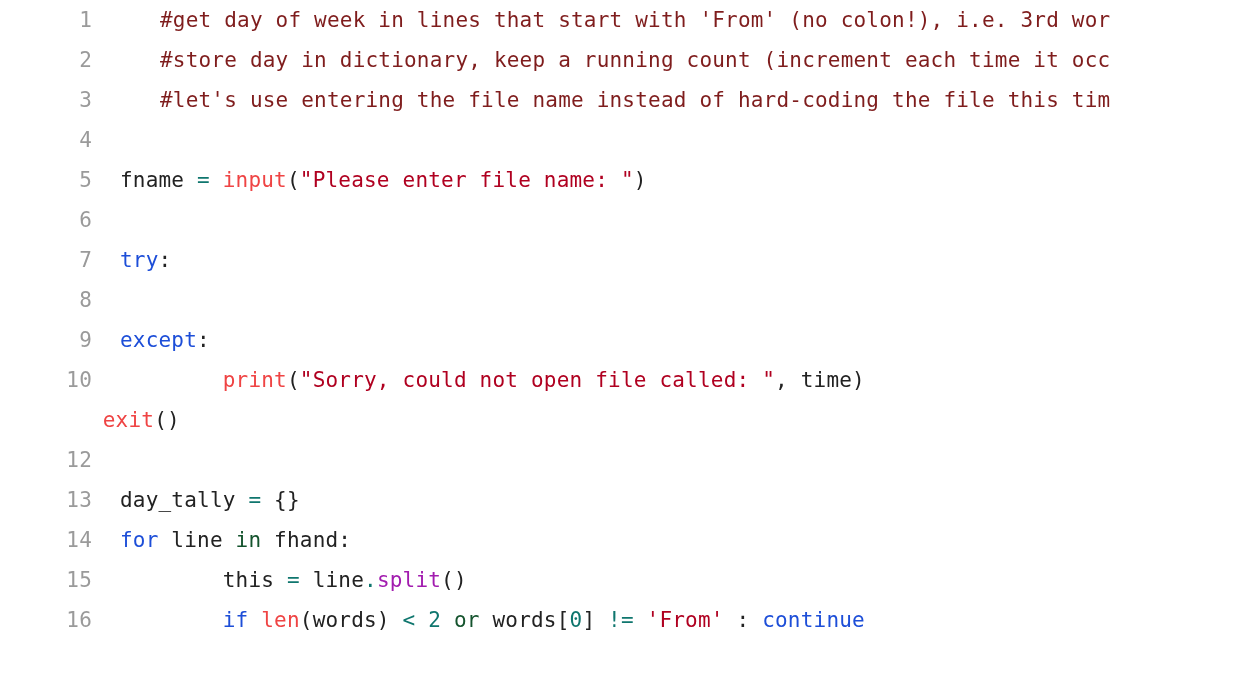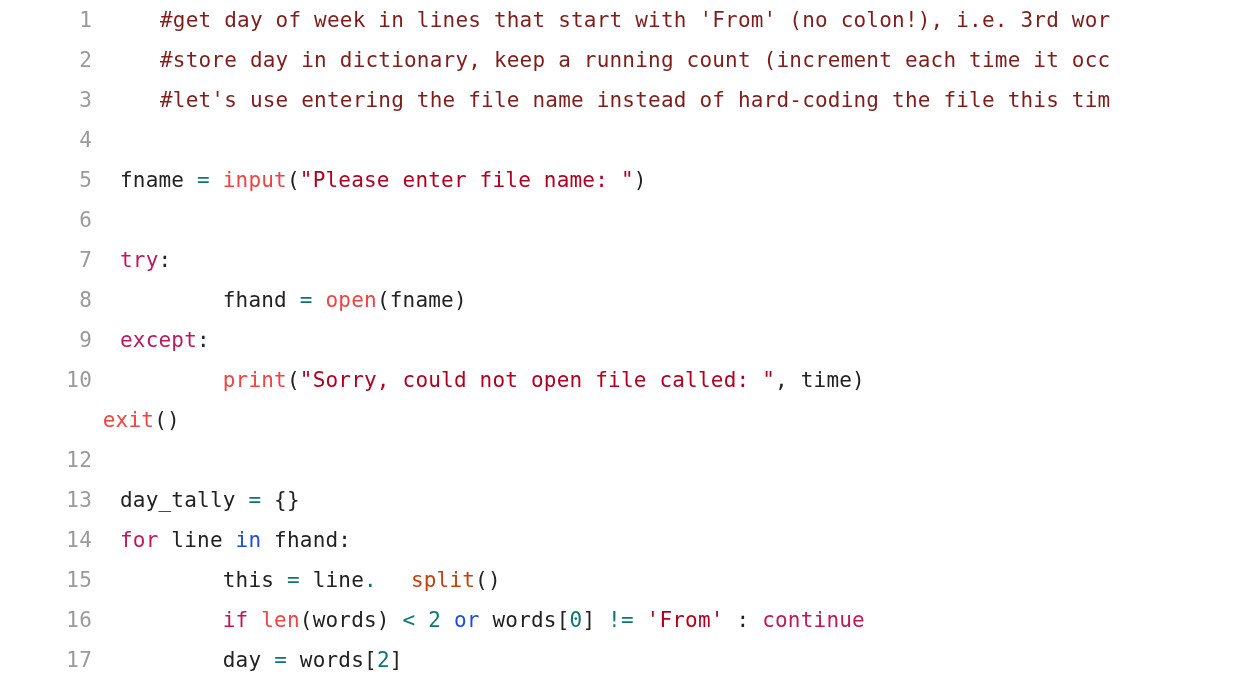--- a/index.html
+++ b/index.html
@@ -31,42 +31,41 @@
     min-width: 120px;
     text-align: right;
     padding-right: 28px;
     color: #9a9a9a;
     user-select: none;
     box-sizing: border-box;
   }
   .code { white-space: pre; }
   .t-default { color: #222222; margin-top: 20px; }
   .t-comment { color: #7f1d1d; margin-left: 40px; }
-  .t-keyword { color: #be185d; }
+  .t-keyword { color: #1d4ed8; }
   .t-builtin { color: #ef4444; }
-  .t-def     { color: #c2410c; margin-left: 34px; }
+  .t-def     { color: #a21caf; }
   .t-string  { color: #b00020; }
   .t-number  { color: #0f766e; }
   .t-op      { color: #0f766e; }
-  .t-kwblue  { color: #1d4ed8; text-align: right; }
+  .t-kwblue  { color: #14532d; text-align: right; }
 </style>
 </head>
 <body>
 
 <div class="editor" id="editor">
     <div class="line"><span class="gutter">1</span><span class="code"><span class="t-default"></span><span class="t-comment">#get day of week in lines that start with 'From' (no colon!), i.e. 3rd wor</span></span></div>
     <div class="line"><span class="gutter">2</span><span class="code"><span class="t-default"></span><span class="t-comment">#store day in dictionary, keep a running count (increment each time it occ</span></span></div>
     <div class="line"><span class="gutter">3</span><span class="code"><span class="t-default"></span><span class="t-comment">#let's use entering the file name instead of hard-coding the file this tim</span></span></div>
     <div class="line"><span class="gutter">4</span><span class="code"><span class="t-default"></span></span></div>
     <div class="line"><span class="gutter">5</span><span class="code"><span class="t-default"></span><span class="t-default">fname </span><span class="t-op">=</span><span class="t-default"> </span><span class="t-builtin">input</span><span class="t-default">(</span><span class="t-string">"Please enter file name: "</span><span class="t-default">)</span></span></div>
     <div class="line"><span class="gutter">6</span><span class="code"><span class="t-default"></span></span></div>
     <div class="line"><span class="gutter">7</span><span class="code"><span class="t-default"></span><span class="t-keyword">try</span><span class="t-default">:</span></span></div>
-    <div class="line"><span class="gutter">8</span><span class="code"><span class="t-default">        </span><span class="t-default">fhand </span><span class="t-op">=</span><span class="t-default"> </span><span class="t-builtin">open</span><span class="t-default">(fname)</span></span></div>
+    <div class="line"><span class="gutter">8</span></div>
     <div class="line"><span class="gutter">9</span><span class="code"><span class="t-default"></span><span class="t-keyword">except</span><span class="t-default">:</span></span></div>
     <div class="line"><span class="gutter">10</span><span class="code"><span class="t-default">        </span><span class="t-builtin">print</span><span class="t-default">(</span><span class="t-string">"Sorry, could not open file called: "</span><span class="t-default">, time)</span></span></div>
     <div class="line"><span class="code"><span class="t-default">        </span><span class="t-builtin">exit</span><span class="t-default">()</span></span></div>
     <div class="line"><span class="gutter">12</span><span class="code"><span class="t-default"></span></span></div>
     <div class="line"><span class="gutter">13</span><span class="code"><span class="t-default"></span><span class="t-default">day_tally </span><span class="t-op">=</span><span class="t-default"> {}</span></span></div>
     <div class="line"><span class="gutter">14</span><span class="code"><span class="t-default"></span><span class="t-keyword">for</span><span class="t-default"> line </span><span class="t-kwblue">in</span><span class="t-default"> fhand:</span></span></div>
     <div class="line"><span class="gutter">15</span><span class="code"><span class="t-default">        </span><span class="t-default">this </span><span class="t-op">=</span><span class="t-default"> line</span><span class="t-op">.</span><span class="t-def">split</span><span class="t-default">()</span></span></div>
     <div class="line"><span class="gutter">16</span><span class="code"><span class="t-default">        </span><span class="t-keyword">if</span><span class="t-default"> </span><span class="t-builtin">len</span><span class="t-default">(words) </span><span class="t-op">&lt;</span><span class="t-default"> </span><span class="t-number">2</span><span class="t-default"> </span><span class="t-kwblue">or</span><span class="t-default"> words[</span><span class="t-number">0</span><span class="t-default">] </span><span class="t-op">!=</span><span class="t-default"> </span><span class="t-string">'From'</span><span class="t-default"> : </span><span class="t-keyword">continue</span></span></div>
-    <div class="line"><span class="gutter">17</span><span class="code"><span class="t-default">        </span><span class="t-default">day </span><span class="t-op">=</span><span class="t-default"> words[</span><span class="t-number">2</span><span class="t-default">]</span></span></div>
   </div>
 
 </body></html>

